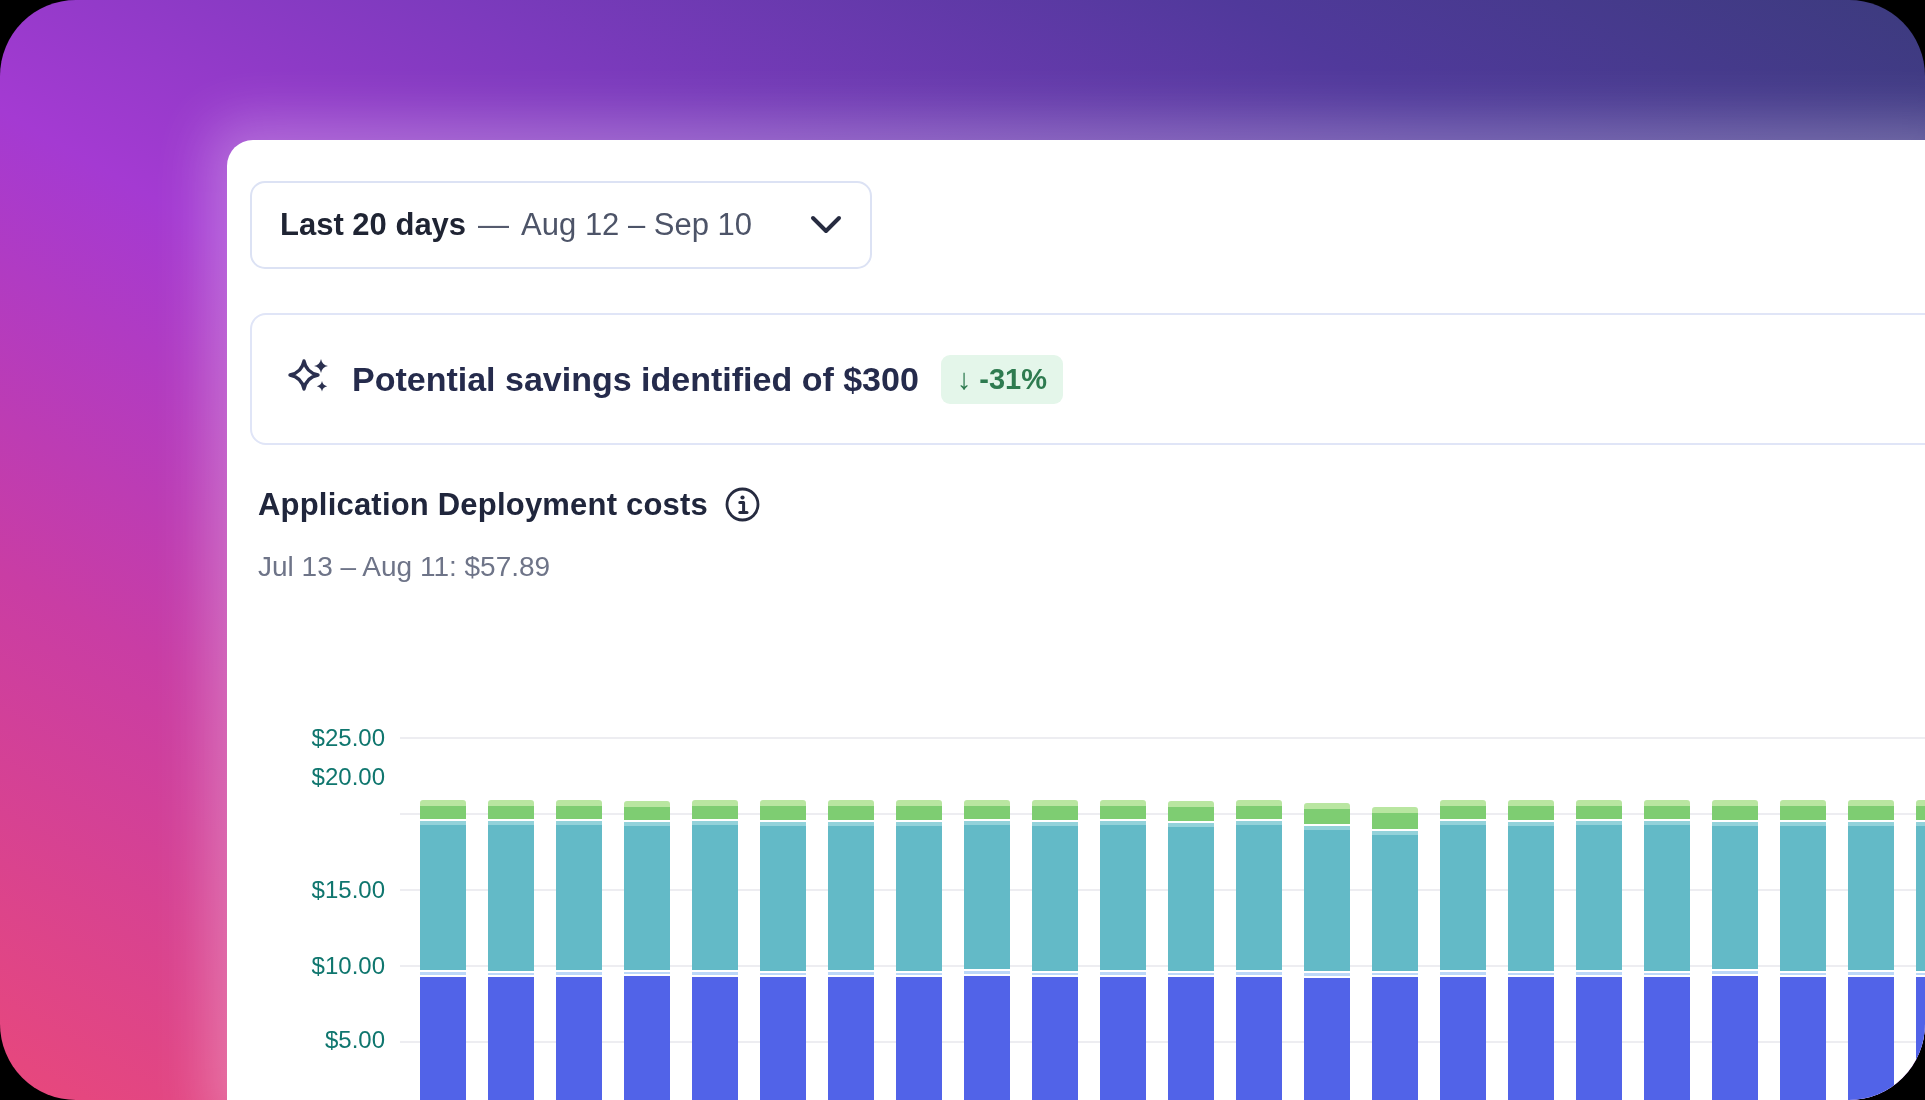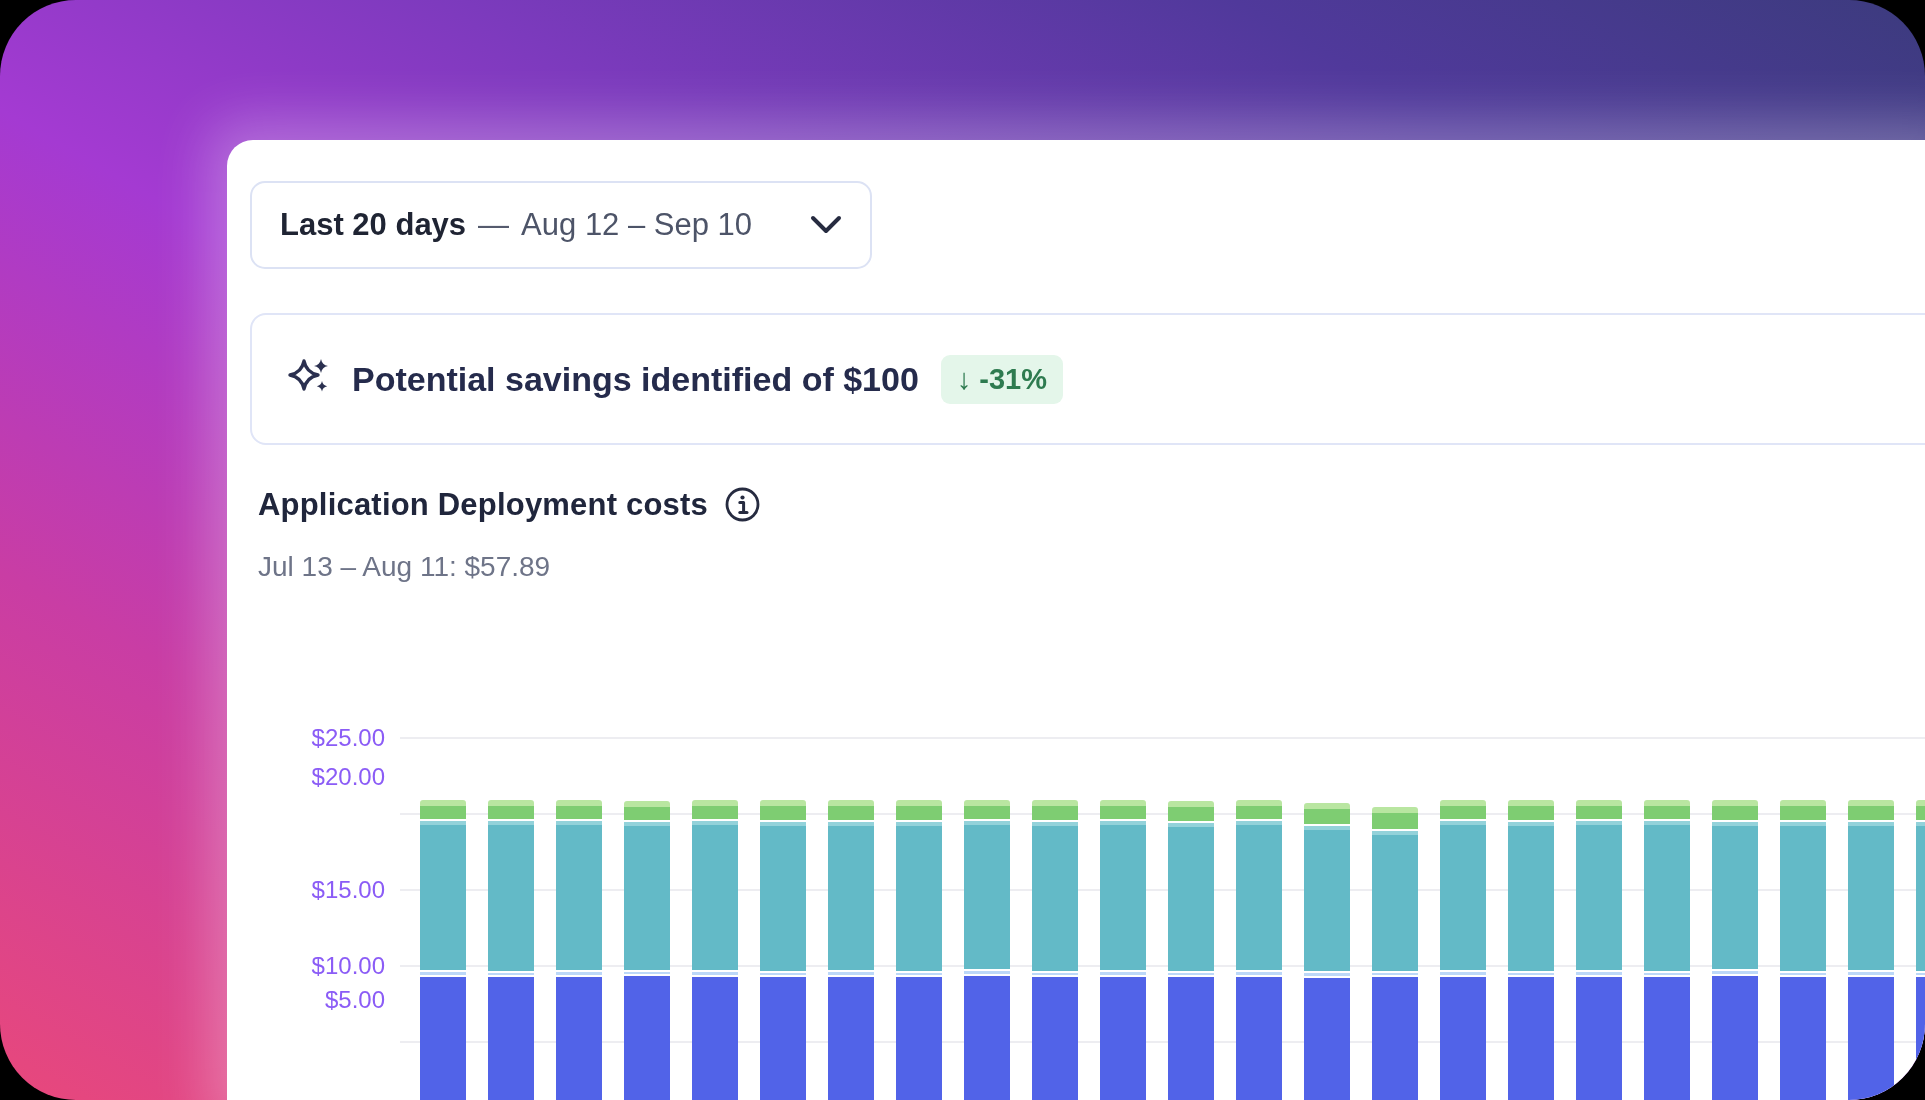--- a/index.html
+++ b/index.html
@@ -71,21 +71,21 @@
   .metric-period{margin-top:28px;font-size:28px;font-weight:500;color:#6e7488;}
   
   .chart-layer{position:absolute;inset:0;pointer-events:none;}
   .gridline{
     position:absolute;left:173px;right:0;height:2px;
     background:#ededf1;
   }
   .ytick{
     position:absolute;left:0;width:158px;
     text-align:right;
-    font-size:24px;font-weight:500;color:#8b5cf6;
+    font-size:24px;font-weight:500;color:#0f766e;
     line-height:30px;
   }
   .bar{
     position:absolute;width:46px;
     border-radius:3px 3px 0 0;
     overflow:hidden;
     display:flex;flex-direction:column;
     pointer-events:auto;
     cursor:pointer;
   }
@@ -114,21 +114,21 @@
       </button>
 
       <div class="banner">
         <span style="display:flex;">
           <svg width="48" height="48" viewBox="0 0 48 48">
             <path d="M18 6 C19.5 13.5 24.5 18.5 32 20 C24.5 21.5 19.5 26.5 18 34 C16.5 26.5 11.5 21.5 4 20 C11.5 18.5 16.5 13.5 18 6 Z" fill="none" stroke="#2b3050" stroke-width="3.4" stroke-linejoin="round"></path>
             <path d="M35 4 C35.8 8 38 10.2 42 11 C38 11.8 35.8 14 35 18 C34.2 14 32 11.8 28 11 C32 10.2 34.2 8 35 4 Z" fill="#2b3050"></path>
             <path d="M36 26 C36.6 29 38.2 30.6 41.2 31.2 C38.2 31.8 36.6 33.4 36 36.4 C35.4 33.4 33.8 31.8 30.8 31.2 C33.8 30.6 35.4 29 36 26 Z" fill="#2b3050"></path>
           </svg>
         </span>
-        <span class="banner-text">Potential savings identified of $100</span>
+        <span class="banner-text">Potential savings identified of $300</span>
         <span class="badge badge-green" style="background: rgb(228, 246, 234); color: rgb(46, 123, 80);">
           <span class="arrow">↓</span>
           <span>-31%</span>
         </span>
       </div>
 
       <div class="metric">
         <div class="metric-title-row">
           <span class="metric-title">Application Deployment costs</span>
           <span style="display:flex;cursor:pointer;">
@@ -146,21 +146,21 @@
       <div class="chart-layer">
           <div class="gridline" style="top: 597px;"></div>
           <div class="ytick" style="top: 583px;">$25.00</div>
           <div class="gridline" style="top: 673px;"></div>
           <div class="ytick" style="top: 622px;">$20.00</div>
           <div class="gridline" style="top: 749px;"></div>
           <div class="ytick" style="top: 735px;">$15.00</div>
           <div class="gridline" style="top: 825px;"></div>
           <div class="ytick" style="top: 811px;">$10.00</div>
           <div class="gridline" style="top: 901px;"></div>
-          <div class="ytick" style="top: 845px;">$5.00</div>
+          <div class="ytick" style="top: 885px;">$5.00</div>
           <div class="bar" style="left: 193px; top: 659.56px; height: 318.44px;">
             <div class="seg seg-green" style="height: 19.76px;"></div>
             <div class="seg seg-teal" style="height: 150.48px;"></div>
             <div class="seg seg-light_blue" style="height: 5.32px;"></div>
             <div class="seg seg-blue" style="height: 142.88px;"></div>
           </div>
           <div class="bar" style="left: 261px; top: 659.56px; height: 318.44px;">
             <div class="seg seg-green" style="height: 19.76px;"></div>
             <div class="seg seg-teal" style="height: 151.24px;"></div>
             <div class="seg seg-light_blue" style="height: 4.56px;"></div>

